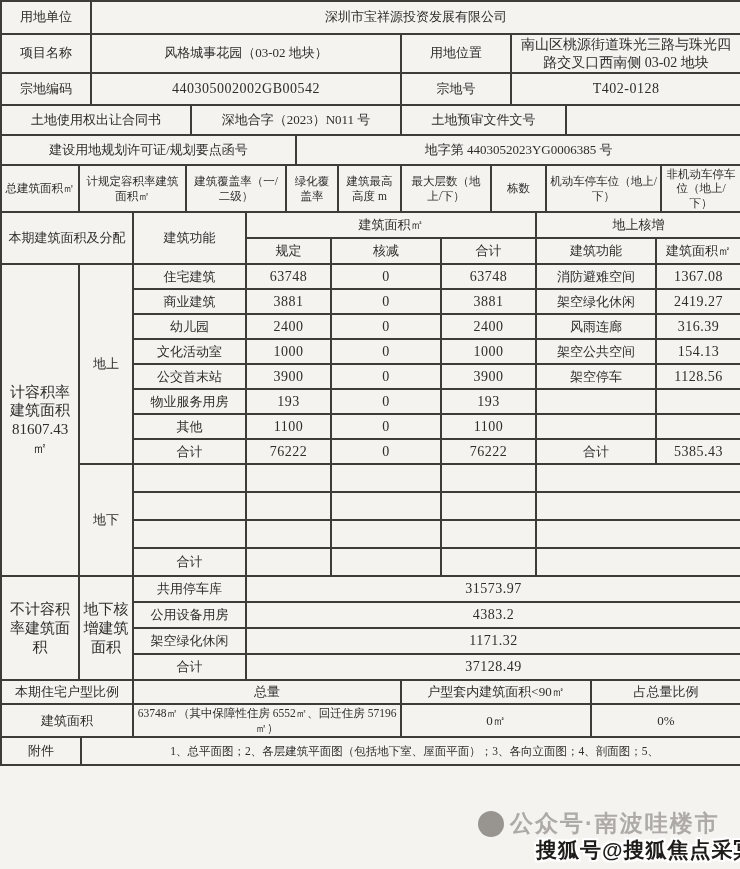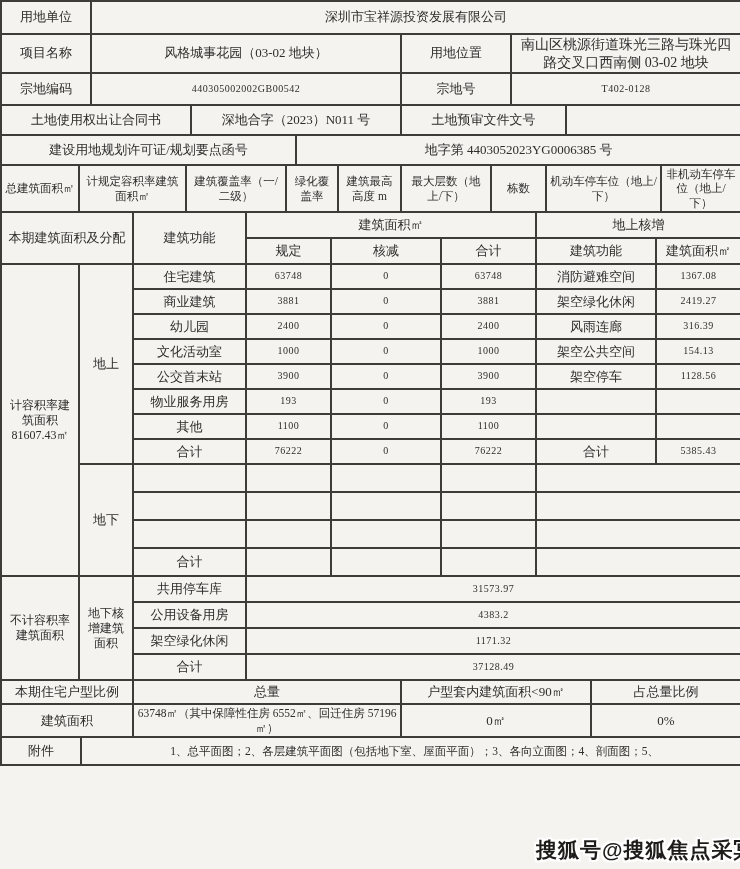--- a/index.html
+++ b/index.html
@@ -27,23 +27,23 @@
   .h32 td { height: 32px; margin-top: 28px; }
   .h30 td { height: 30px; }
   .h48 td { height: 48px; }
   .h42 td { height: 42px; }
   .h26 td { height: 26px; }
   .h25 td { height: 25px; }
   .h28 td { height: 28px; text-align: center; }
   .h24 td { height: 24px; }
   .small  { font-size: 11.5px; }
   .tiny   { font-size: 14px; }
-  .num    { font-size: 10px; letter-spacing: 0.5px; }
+  .num    { font-size: 14px; letter-spacing: 0.5px; }
   .attach-text { font-size: 11.5px; text-align: left; padding-left: 10px; }
-  .leftlab { font-size: 12px; border-radius: 18px; }
+  .leftlab { font-size: 15px; border-radius: 18px; }
   
   .wm-gray {
     position: absolute; left: 478px; top: 808px;
     display: flex; align-items: center; gap: 6px;
     color: rgba(145,142,138,0.72);
     font-size: 23px; font-weight: bold; letter-spacing: 2px;
     font-family: "Liberation Sans", "DejaVu Sans", sans-serif;
     white-space: nowrap; pointer-events: none;
   }
   .wm-gray .logo {
@@ -313,15 +313,19 @@
         <col style="width:660px">
     </colgroup>
     <tbody>
         <tr class="h28">
       <td>附件</td>
       <td class="attach-text">1、总平面图；2、各层建筑平面图（包括地下室、屋面平面）；3、各向立面图；4、剖面图；5、</td>
     </tr>
   </tbody>
     </table>
 
+  <div class="wm-gray">
+    <span class="logo"></span>
+    <span>公众号·南波哇楼市</span>
+  </div>
   <div class="wm-bold">搜狐号@搜狐焦点采冥站</div>
 
 </div>
 
 </body></html>

